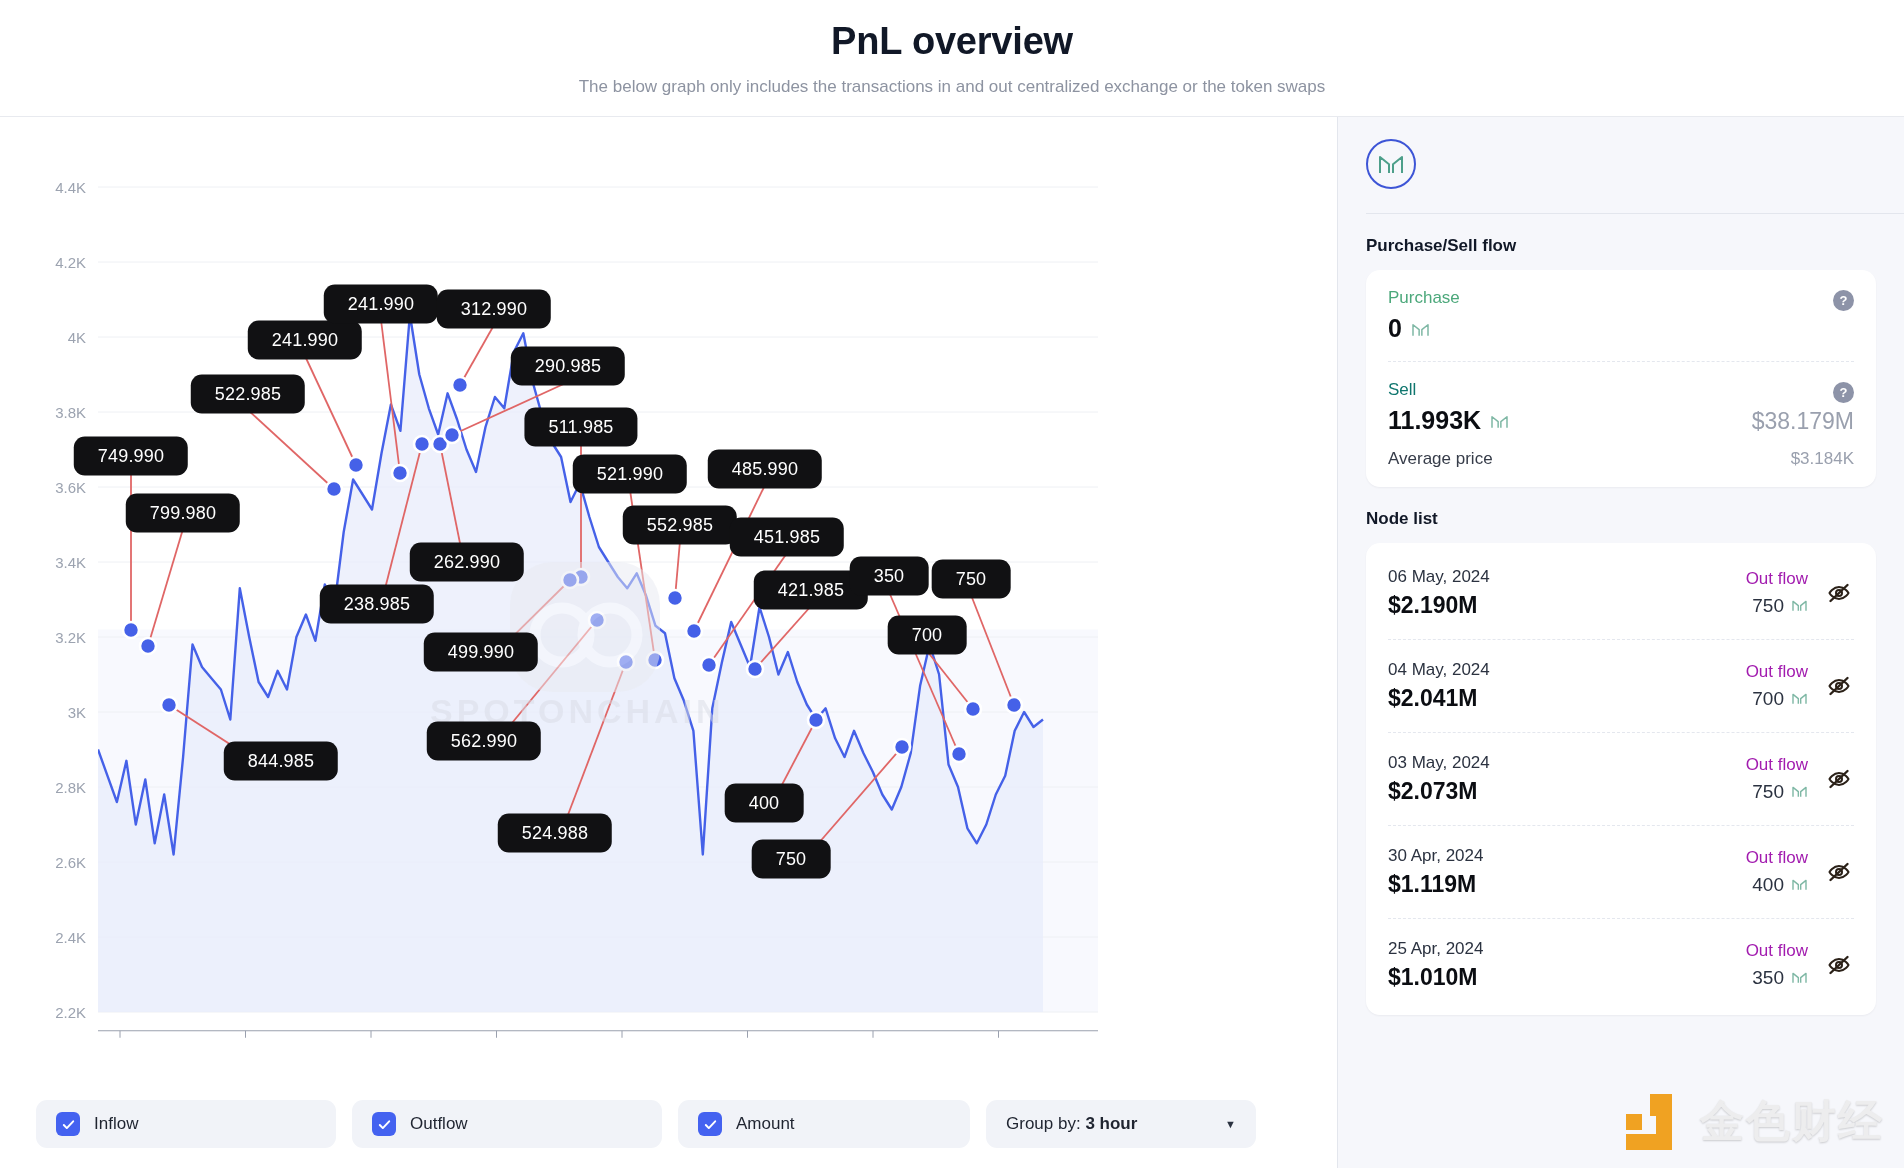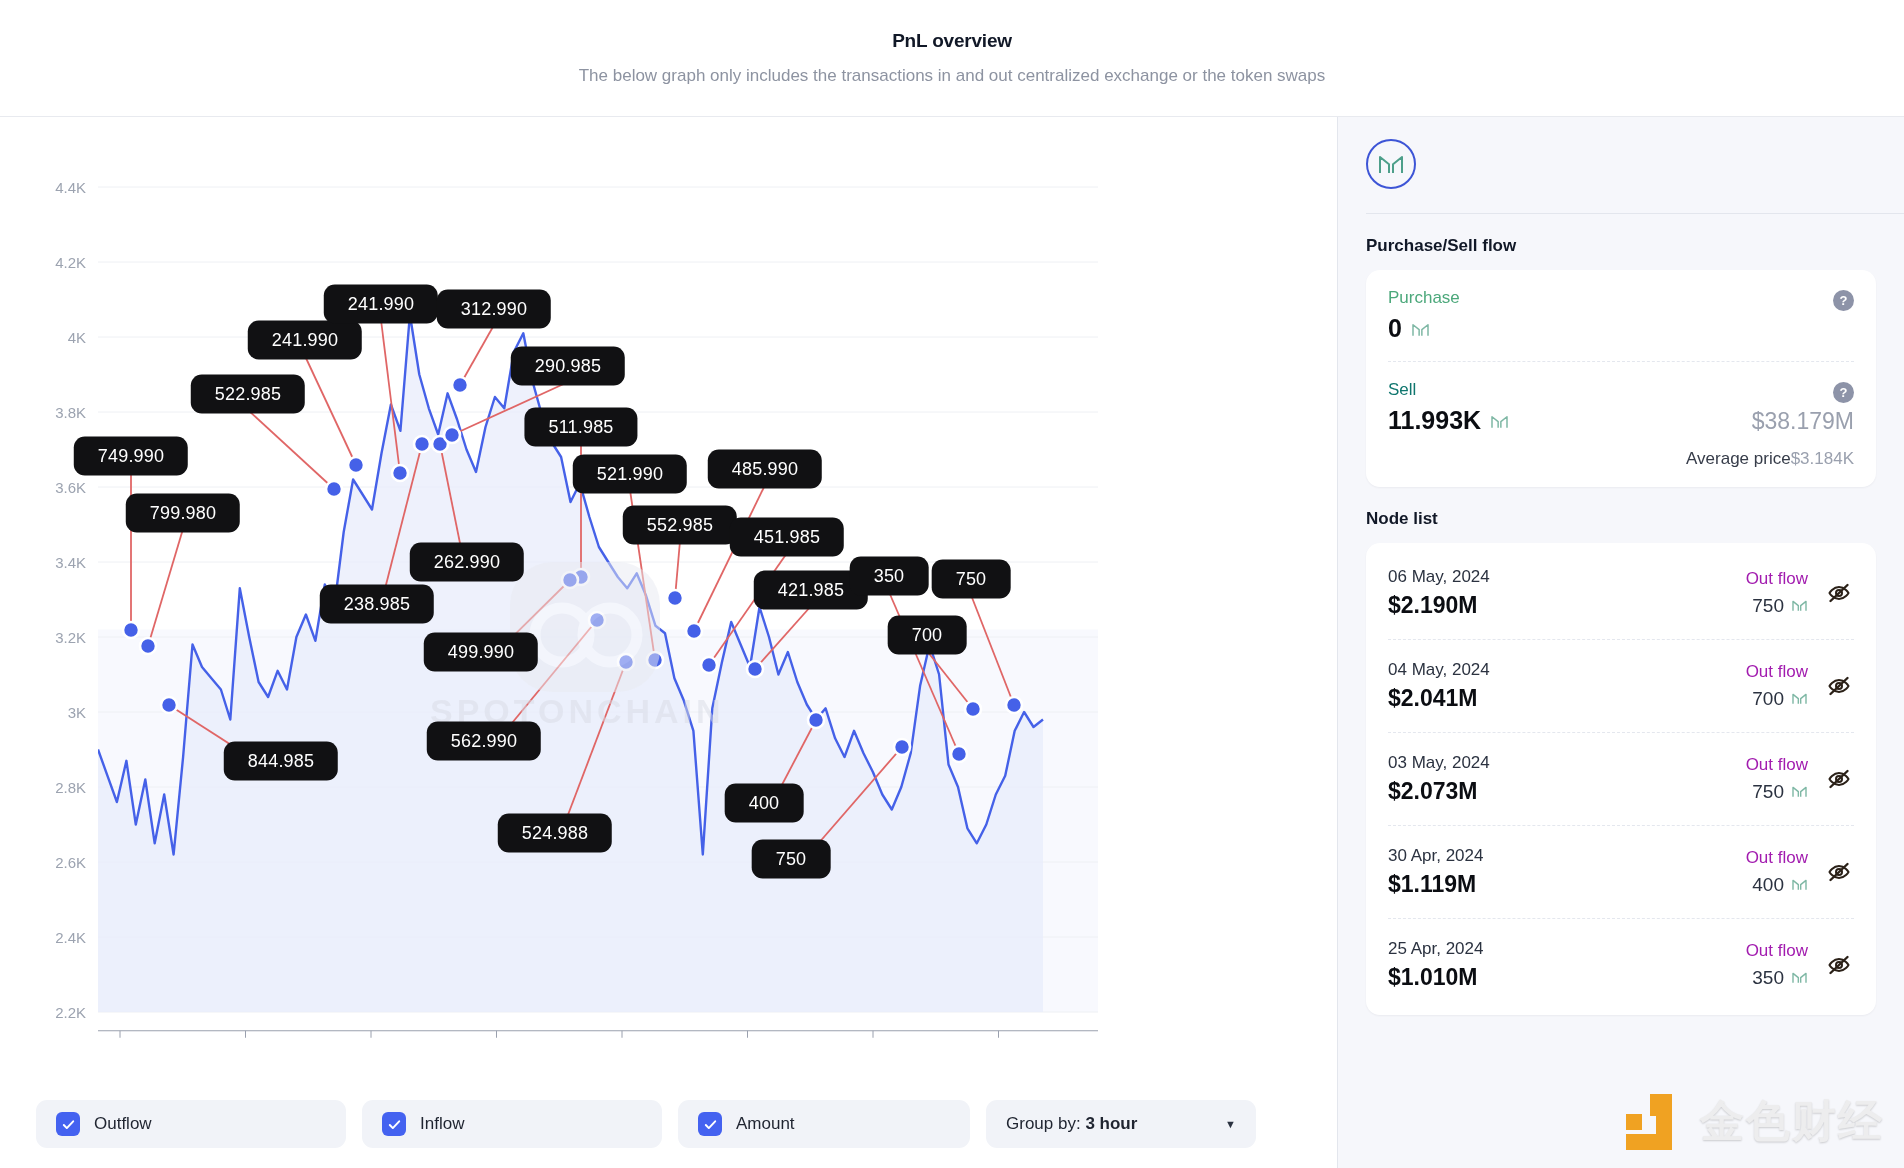--- a/index.html
+++ b/index.html
@@ -6,21 +6,21 @@
   html, body {
     width: 1904px; height: 1168px;
     font-family: "Liberation Sans", sans-serif;
     background: #ffffff; overflow: hidden;
   }
   #app { position: relative; width: 1904px; height: 1168px; background: #fff; }
 
   
   .header { height: 117px; border-bottom: 1px solid #e8eaef; background:#fff;
             display:flex; flex-direction:column; align-items:center; justify-content:center; }
-  .header h1 { font-size: 19px; font-weight: bold; color: #111827; letter-spacing: -0.2px; }
+  .header h1 { font-size: 38px; font-weight: bold; color: #111827; letter-spacing: -0.2px; }
   .header .sub { margin-top: 14px; font-size: 17px; color: #8d93a1; font-weight: 400; }
 
   
   .body { display: flex; height: 1051px; }
   .left { width: 1337px; position: relative; background:#fff; }
   .right { width: 567px; background: #f6f7fb; border-left: 1px solid #e3e6ed; position: relative; }
 
   
   .chart-area { position:absolute; left:0; top:0; width:1337px; height:963px; }
   .plot { position:absolute; left:98px; top:50px; width:1140px; height:940px; }
@@ -68,21 +68,21 @@
   .flowrow { position:relative; }
   .flow-label { font-size:17px; }
   .flow-label.buy { color:#4ca87b; } .flow-label.sell { color:#0f766e; }
   .flow-main { display:flex; align-items:baseline; justify-content:space-between; margin-top:6px; }
   .flow-amt { font-size:25px; font-weight:bold; color:#0b0d12; display:flex; align-items:center; gap:9px; }
   .flow-usd { font-size:23px; color:#9aa0ae; }
   .qmark { position:absolute; right:0; top:2px; width:21px; height:21px; border-radius:50%;
            background:#8d93a8; color:#fff; font-size:13px; display:flex; align-items:center;
            justify-content:center; font-weight:bold; }
   .dashed { border-top:1px dashed #e4e7ee; margin:18px 0; }
-  .avg { display:flex; justify-content:flex-end; align-items:center; margin-top:14px; }
+  .avg { display:flex; justify-content:space-between; align-items:center; margin-top:14px; }
   .avg .k { font-size:17px; color:#363c49; }
   .avg .v { font-size:17px; color:#9aa0ae; }
 
   .nodecard { background:#fff; border-radius:14px; margin-top:14px; padding:4px 22px 4px 22px;
               box-shadow:0 1px 2px rgba(16,24,40,.05); }
   .noderow { display:flex; align-items:center; justify-content:space-between; padding:20px 0; }
   .noderow + .noderow { border-top:1px dashed #e4e7ee; }
   .nd-left .date { font-size:17px; color:#2b3240; }
   .nd-left .usd { font-size:23px; font-weight:bold; color:#0b0d12; margin-top:5px; }
   .nd-right { text-align:right; }
@@ -244,35 +244,35 @@
             <div class="chip" style="left: 811px; top: 473px;">421.985</div>
             <div class="chip" style="left: 764px; top: 686px;">400</div>
             <div class="chip" style="left: 791px; top: 742px;">750</div>
             <div class="chip" style="left: 889px; top: 459px;">350</div>
             <div class="chip" style="left: 927px; top: 518px;">700</div>
             <div class="chip" style="left: 971px; top: 462px;">750</div>
           </div>
       </div>
 
       <div class="bottombar">
+        <div class="ctl c1">
+          <span class="cb">
+            <svg viewBox="0 0 16 16">
+                <path d="M3 8.5l3.2 3.3L13 4.6" fill="none" stroke="#fff" stroke-width="2.1" stroke-linecap="round" stroke-linejoin="round"></path>
+              </svg>
+          </span>
+          <span>Inflow</span>
+        </div>
         <div class="ctl c2">
           <span class="cb">
             <svg viewBox="0 0 16 16">
                 <path d="M3 8.5l3.2 3.3L13 4.6" fill="none" stroke="#fff" stroke-width="2.1" stroke-linecap="round" stroke-linejoin="round"></path>
               </svg>
           </span>
           <span>Outflow</span>
-        </div>
-        <div class="ctl c1">
-          <span class="cb">
-            <svg viewBox="0 0 16 16">
-                <path d="M3 8.5l3.2 3.3L13 4.6" fill="none" stroke="#fff" stroke-width="2.1" stroke-linecap="round" stroke-linejoin="round"></path>
-              </svg>
-          </span>
-          <span>Inflow</span>
         </div>
         <div class="ctl c3">
           <span class="cb">
             <svg viewBox="0 0 16 16">
                 <path d="M3 8.5l3.2 3.3L13 4.6" fill="none" stroke="#fff" stroke-width="2.1" stroke-linecap="round" stroke-linejoin="round"></path>
               </svg>
           </span>
           <span>Amount</span>
         </div>
         <div class="ctl grp">

